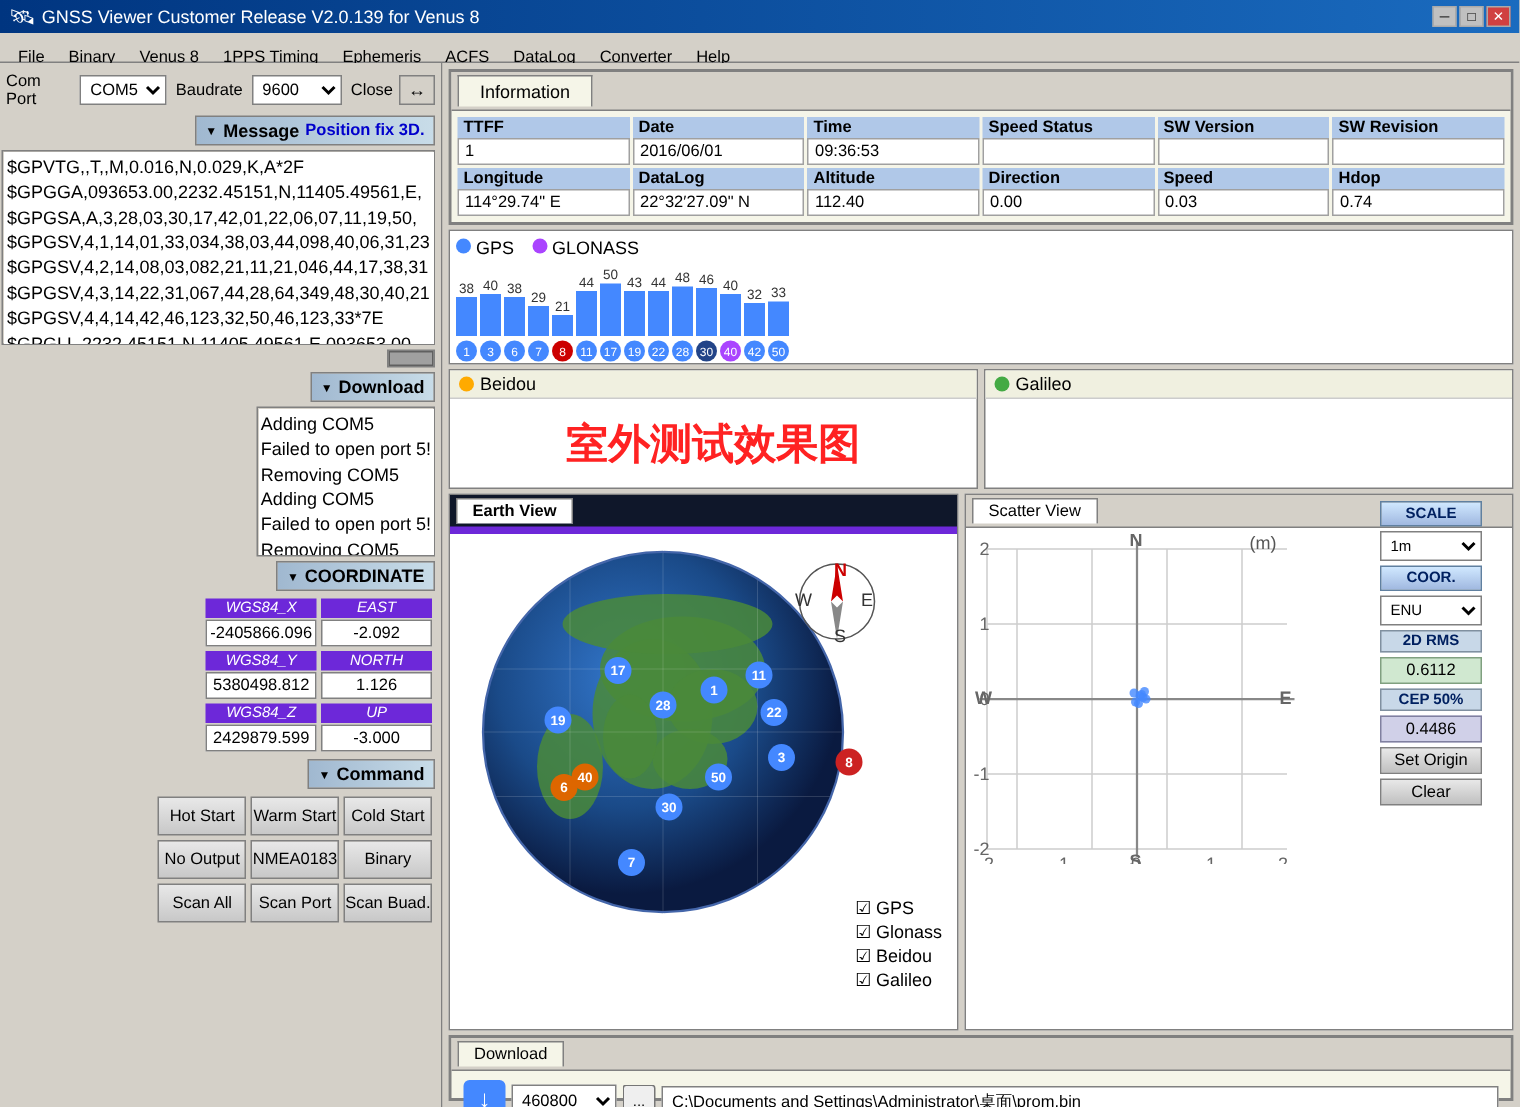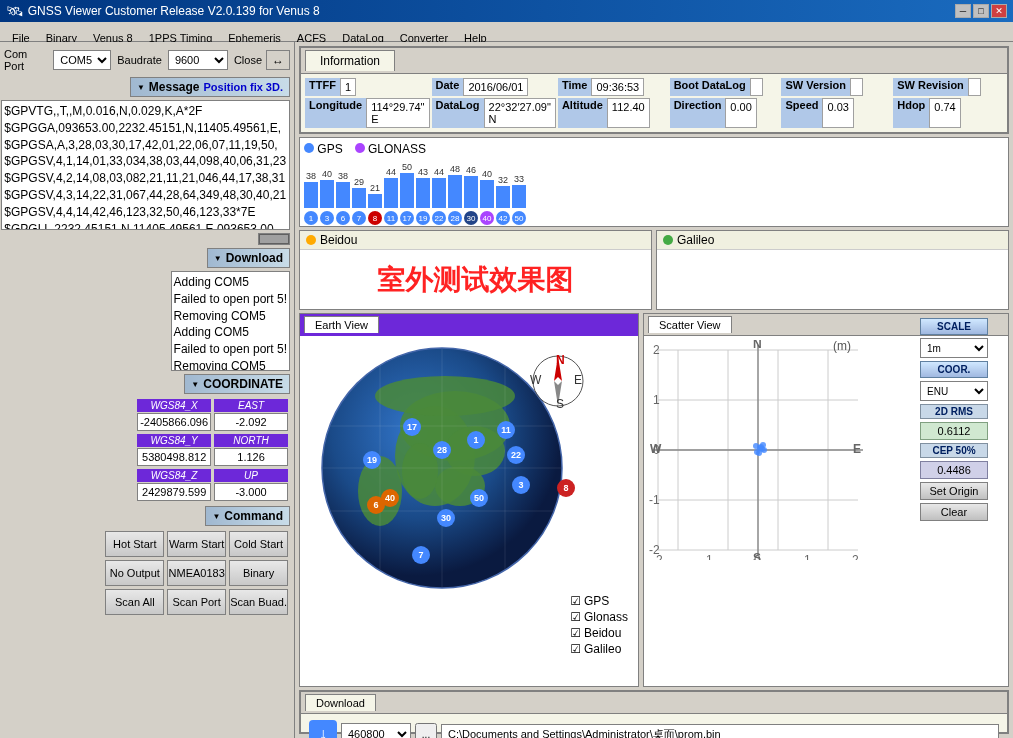--- a/index.html
+++ b/index.html
@@ -181,21 +181,21 @@
       border: 2px solid #808080;
     }
     .info-grid {
       display: grid;
       grid-template-columns: repeat(6, 1fr);
       gap: 2px;
       padding: 4px;
     }
     .info-cell {
       display: flex;
-      flex-direction: row;
+      flex-direction: column;
       border-radius: 14px;
     }
     .info-cell-label {
       background: #b0c8e8;
       color: #000;
       padding: 1px 4px;
       font-size: 11px;
       font-weight: bold;
     }
     .info-cell-value {
@@ -583,21 +583,21 @@
         </div>
         <div class="info-cell">
           <div class="info-cell-label">Date</div>
           <div class="info-cell-value">2016/06/01</div>
         </div>
         <div class="info-cell">
           <div class="info-cell-label">Time</div>
           <div class="info-cell-value">09:36:53</div>
         </div>
         <div class="info-cell">
-          <div class="info-cell-label">Boot DataLog</div>
+          <div class="info-cell-label">Speed Status</div>
           <div class="info-cell-value">&nbsp;</div>
         </div>
         <div class="info-cell">
           <div class="info-cell-label">SW Version</div>
           <div class="info-cell-value">&nbsp;</div>
         </div>
         <div class="info-cell">
           <div class="info-cell-label">SW Revision</div>
           <div class="info-cell-value">&nbsp;</div>
         </div>
@@ -728,21 +728,21 @@
           <span class="dot-gal"></span>
           <span>Galileo</span>
         </div>
         <div style="flex:1;"></div>
       </div>
     </div>
 
     <div class="bottom-row">
 
       <div class="earth-panel">
-        <div style="background:#6d28d9; padding:2px 4px; border-bottom:1px solid #6d28d9;">
+        <div style="background:#0f172a; padding:2px 4px; border-bottom:5px solid #6d28d9;font-weight:bold;">
           <div style="background:white; border:1px solid #808080; border-bottom:none; padding:2px 10px; font-size:11px; display:inline-block;">Earth View</div>
         </div>
         <div class="earth-content">
 
           <svg width="255" height="255" style="position:absolute; left:15px; top:5px;">
             <defs>
               <radialGradient id="globeGrad" cx="40%" cy="35%" r="60%">
                 <stop offset="0%" style="stop-color:#3377cc"></stop>
                 <stop offset="60%" style="stop-color:#1a4a88"></stop>
                 <stop offset="100%" style="stop-color:#0a1a40"></stop>

